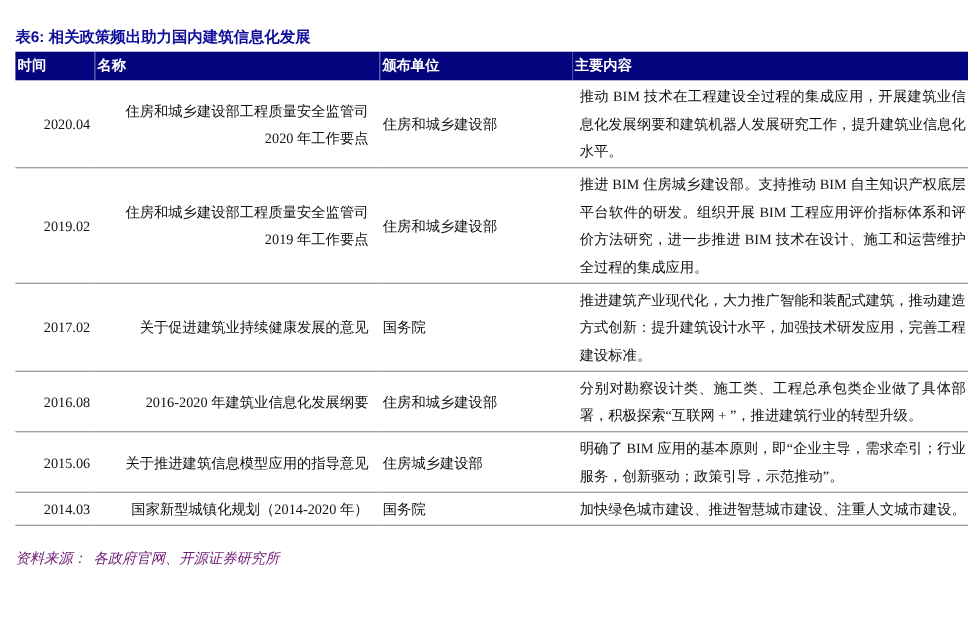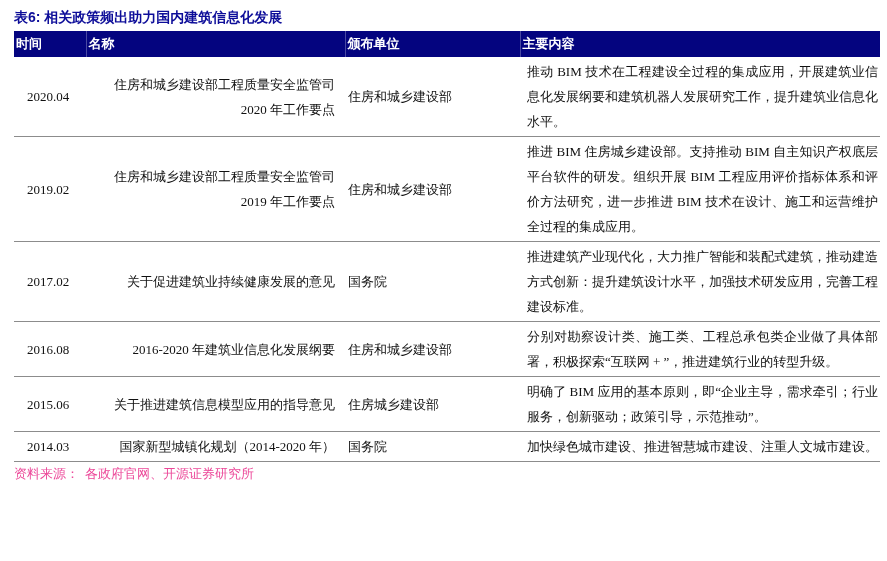--- a/index.html
+++ b/index.html
@@ -14,46 +14,46 @@
   body{
     width:887px;height:561px;overflow:hidden;
     font-family:"Liberation Serif","DejaVu Serif",serif;
     color:var(--body-text);
   }
   .page{padding:4px 7px 0 14px;}
   .fig-title{
     font-family:"Liberation Sans","DejaVu Sans",sans-serif;
     font-weight:bold;font-size:14px;line-height:22px;
     color:var(--title-text);
-    margin:2px 0 3px 0;
+    margin:18px 0 3px 0;
   }
   table.policy{
     width:866px;border-collapse:collapse;table-layout:fixed;
   }
   col.c-time{width:72px;}
   col.c-name{width:259px;}
   col.c-unit{width:175px;}
   col.c-cont{width:360px;}
   thead th{
     background:var(--header-bg);color:var(--header-text);
     font-weight:bold;font-size:13px;height:26px;
     text-align:left;vertical-align:middle;padding:0 2px;
   }
   thead th + th{border-left:1px solid rgba(255,255,255,0.28);}
   tbody td{
     border-bottom:1px solid var(--row-divider);
     font-size:13px;line-height:25px;
     vertical-align:middle;padding:2px 0;
   }
-  td.time{text-align:center;padding-right:4px;}
+  td.time{text-align:right;padding-right:4px;}
   td.name{text-align:right;padding-left:3px;padding-right:10px;}
   td.unit{text-align:left;padding-left:3px;padding-right:6px;}
   td.cont{text-align:justify;padding-left:7px;padding-right:2px;}
   .source{
-    margin-top:2px;font-size:13px;line-height:20px;color:#ec4899;
+    margin-top:20px;font-size:13px;line-height:20px;color:#701a75;font-style:italic;
   }
   .source .lbl{margin-right:6px;}
 </style>
 </head>
 <body>
 
 <div class="page">
 
   <div class="fig-title">表6: 相关政策频出助力国内建筑信息化发展</div>
 

